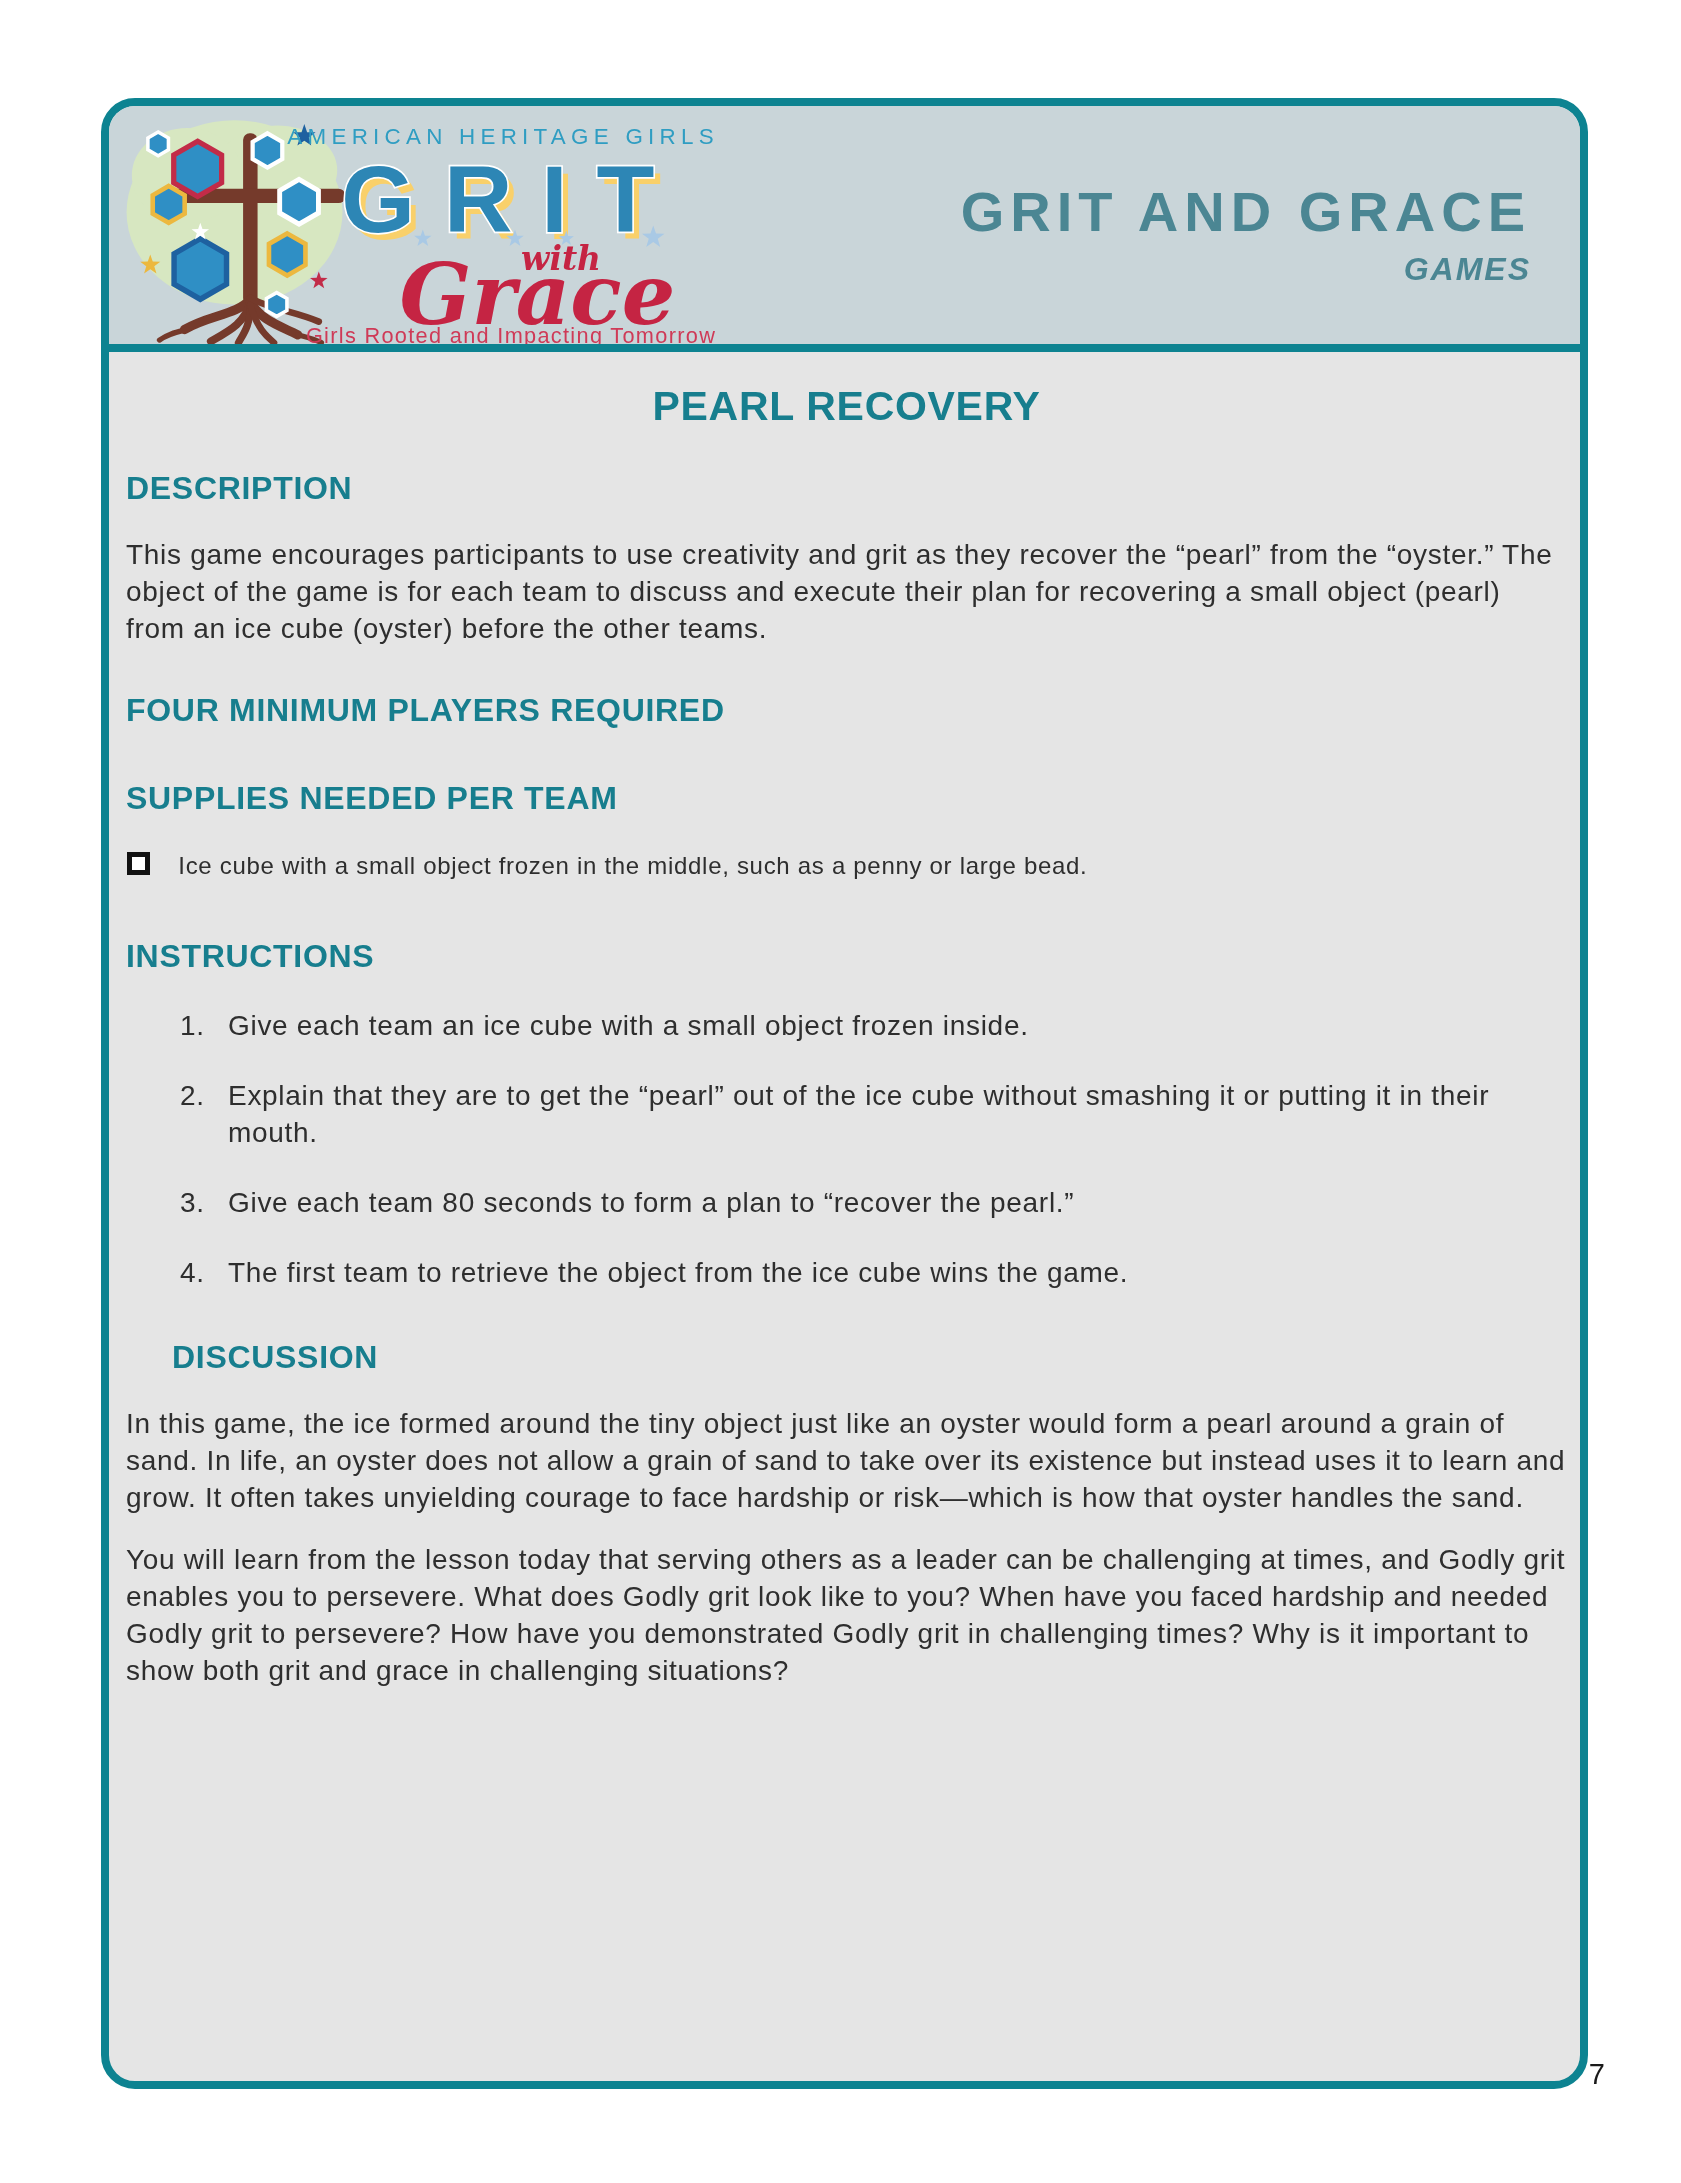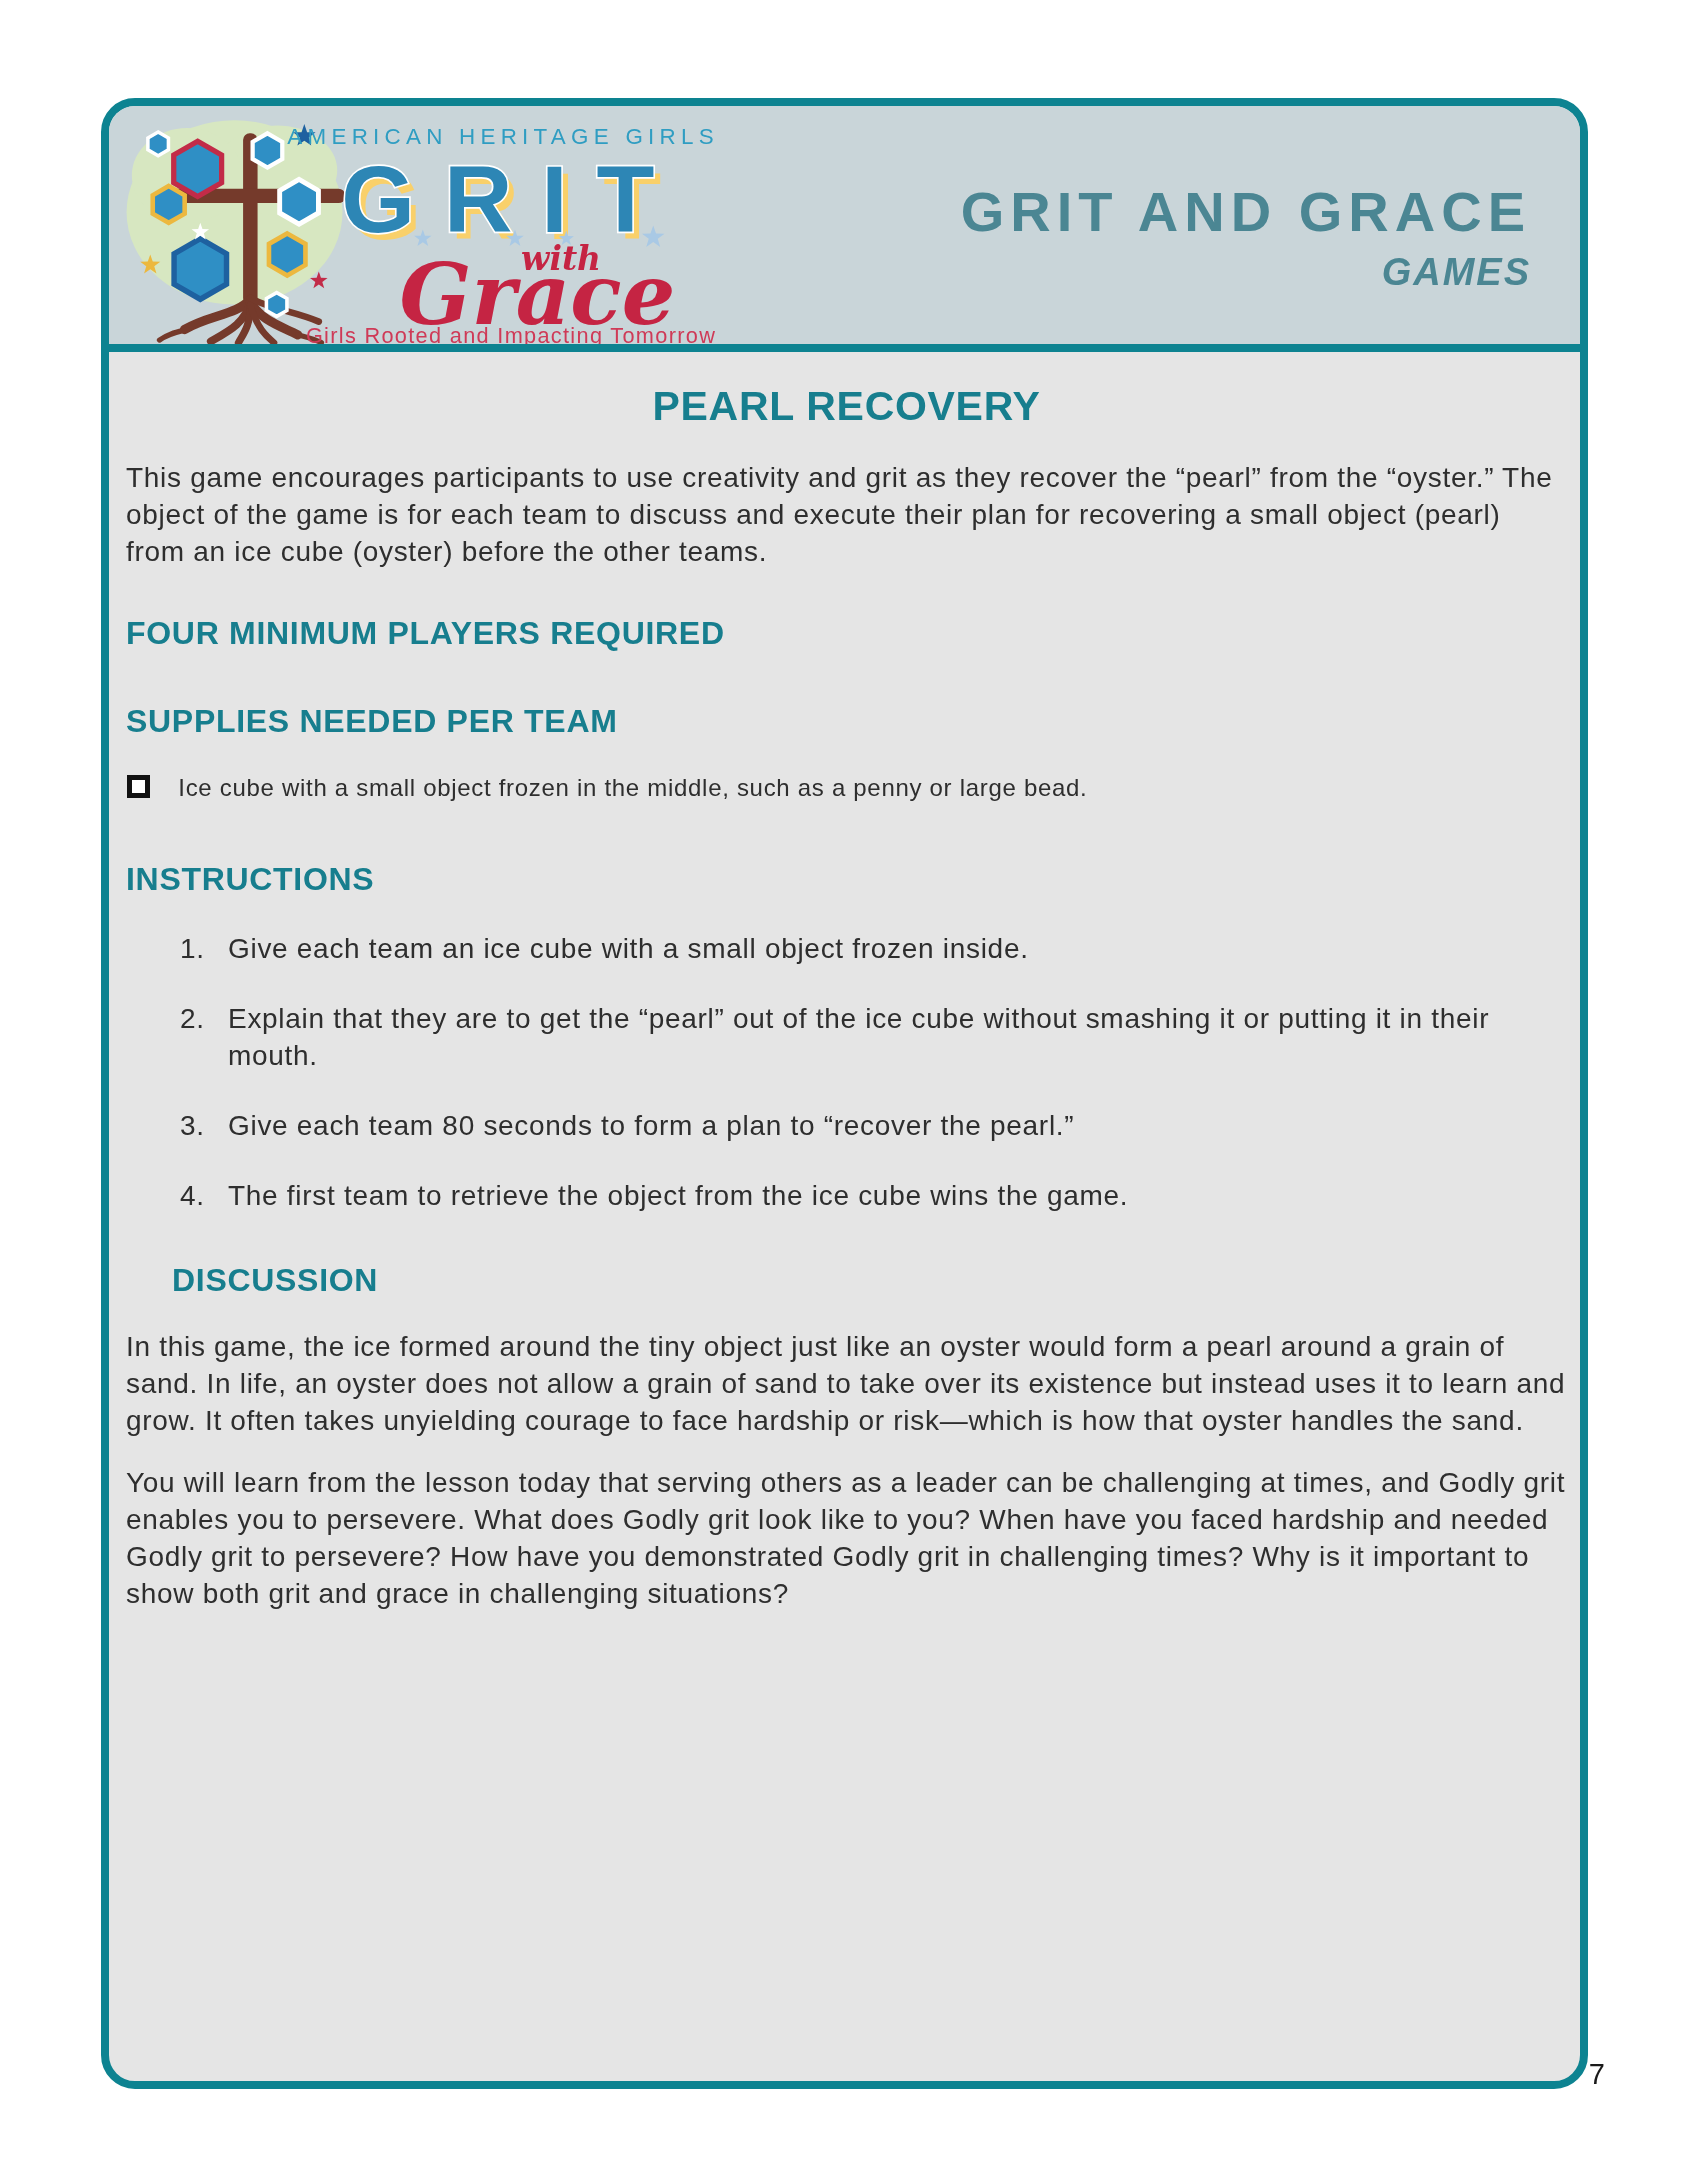--- a/index.html
+++ b/index.html
@@ -18,21 +18,21 @@
   }
   .logo-svg{position:absolute;left:9.2px;top:1.3px;width:607px;height:237px;}
   .org-text{font-family:"Liberation Sans",sans-serif;font-size:17px;letter-spacing:4px;fill:#2f9dc2;}
   .grit-shadow{font-family:"Liberation Sans",sans-serif;font-weight:bold;font-size:72px;letter-spacing:22px;fill:#f9d06a;}
   .grit-main{font-family:"Liberation Sans",sans-serif;font-weight:bold;font-size:72px;letter-spacing:22px;fill:#2d86b5;stroke:#ffffff;stroke-width:2.5px;paint-order:stroke;}
   .with-text{font-family:"DejaVu Serif",serif;font-style:italic;font-weight:bold;font-size:25px;fill:#c52443;}
   .grace-text{font-family:"DejaVu Serif",serif;font-style:italic;font-weight:bold;font-size:64px;fill:#c52443;}
   .tagline-text{font-family:"Liberation Sans",sans-serif;font-size:16.5px;letter-spacing:1px;fill:#cf3a57;}
   .header-titles{position:absolute;right:49px;top:78px;text-align:right;color:#4b8693;}
   .header-title{font-size:56px;font-weight:bold;letter-spacing:6px;line-height:1;}
-  .header-subtitle{font-size:38px;font-weight:bold;font-style:italic;letter-spacing:2px;margin-top:13px;line-height:1;}
+  .header-subtitle{font-size:32px;font-weight:bold;font-style:italic;letter-spacing:2px;margin-top:13px;line-height:1;}
   .content{padding:0 13px 0 17px;}
   .doc-title{
     text-align:center;font-size:41px;font-weight:bold;color:#177e8e;
     letter-spacing:0.7px;margin:32px 0 0 0;line-height:1.1;
   }
   .section-heading{
     font-size:32px;font-weight:bold;color:#177e8e;letter-spacing:0.7px;
     margin:46px 0 0 0;line-height:1.1;
   }
   .section-heading.first{margin-top:42px;}
@@ -127,20 +127,21 @@
 
       <div class="header-titles">
         <div class="header-title">GRIT AND GRACE</div>
         <div class="header-subtitle">GAMES</div>
       </div>
     </div>
 
     <div class="content">
       <h1 class="doc-title">PEARL RECOVERY</h1>
 
+      <h2 class="section-heading first">DESCRIPTION</h2>
       <p class="body-text">This game encourages participants to use creativity and grit as they recover the “pearl” from the “oyster.” The object of the game is for each team to discuss and execute their plan for recovering a small object (pearl) from an ice cube (oyster) before the other teams.</p>
 
       <h2 class="section-heading">FOUR MINIMUM PLAYERS REQUIRED</h2>
 
       <h2 class="section-heading" style="margin-top:53px;">SUPPLIES NEEDED PER TEAM</h2>
 
       <div class="check-row">
         <span><span class="checkbox"></span></span>
         <span>Ice cube with a small object frozen in the middle, such as a penny or large bead.</span>
       </div>

